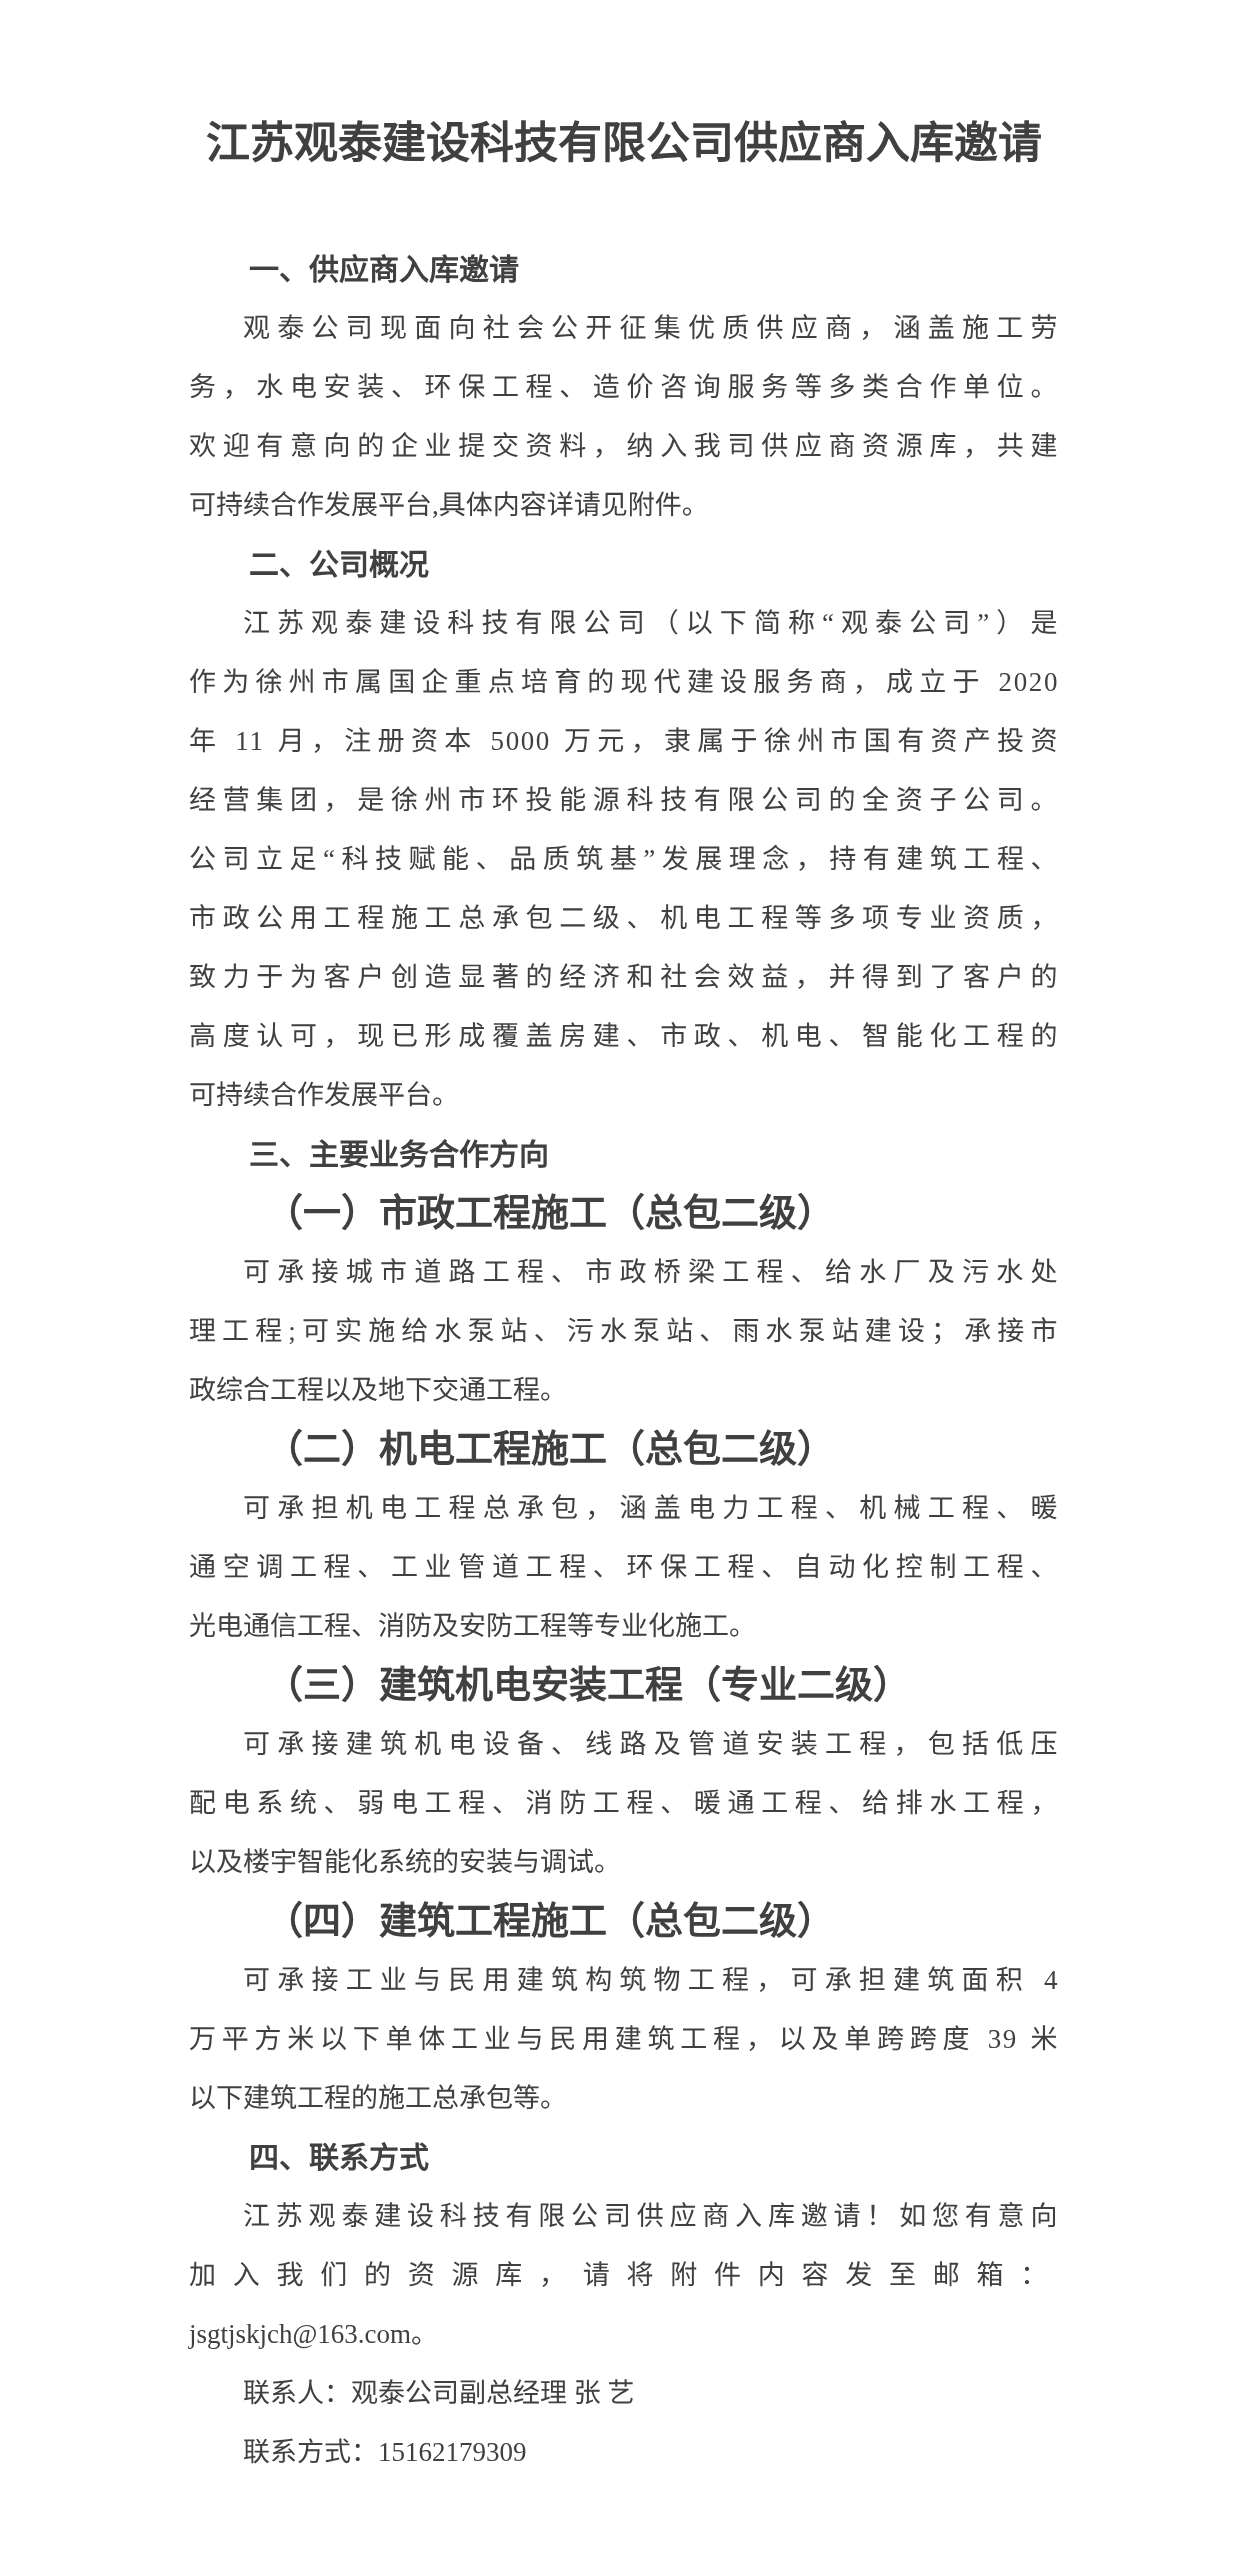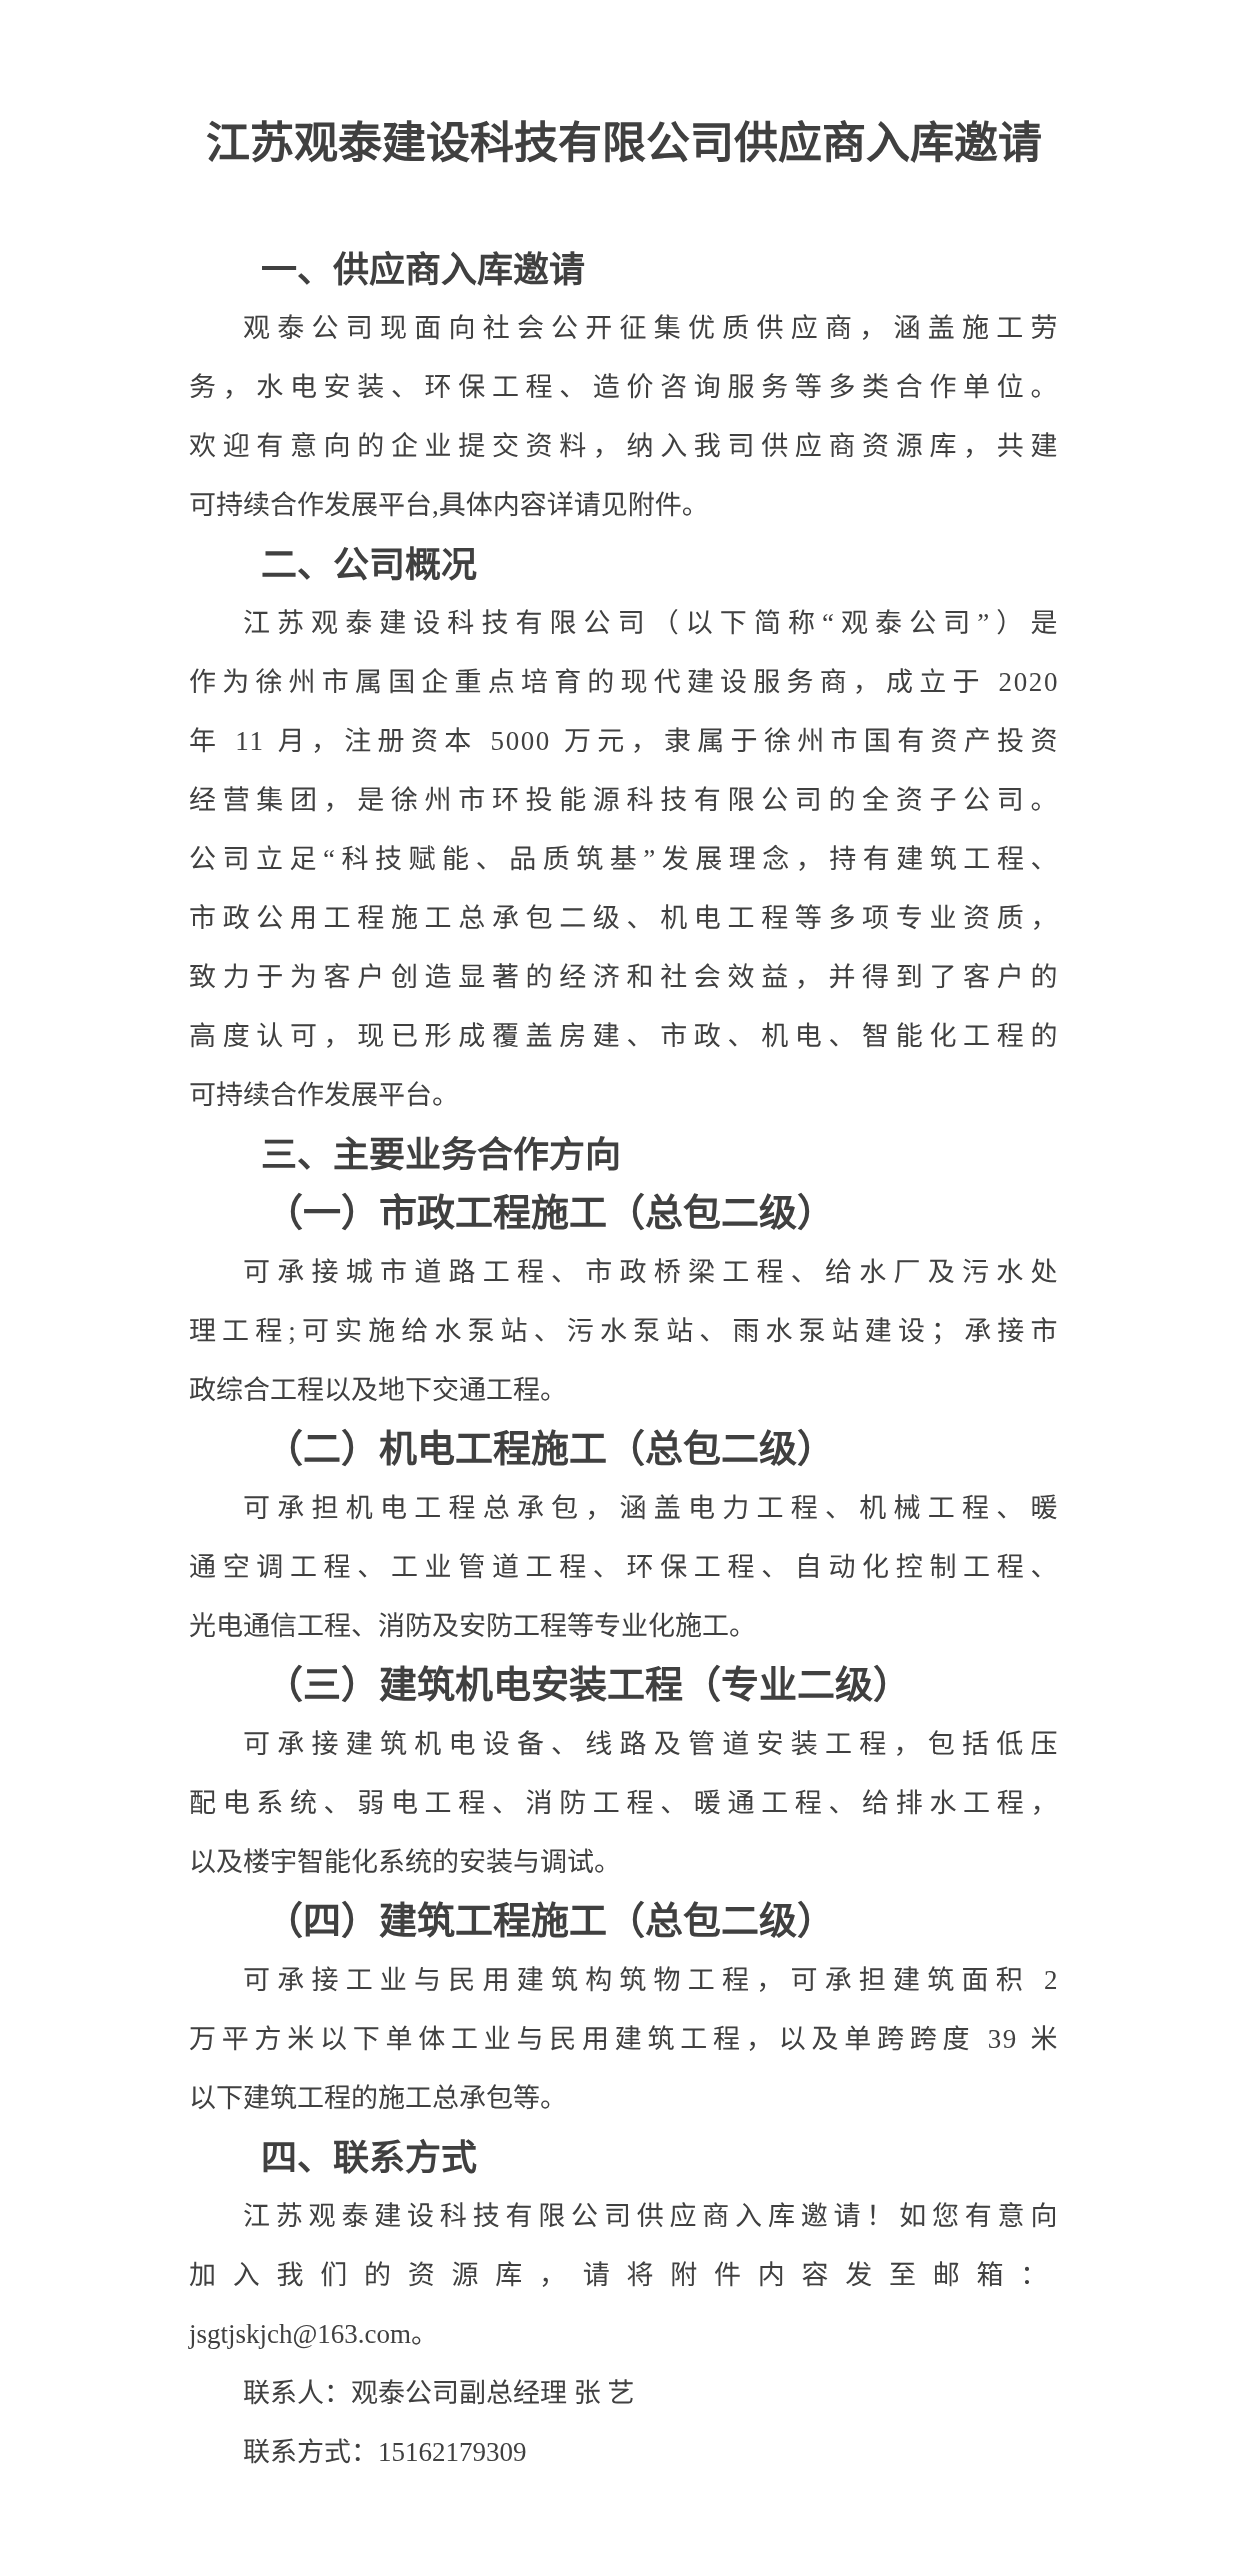--- a/index.html
+++ b/index.html
@@ -39,21 +39,21 @@
     letter-spacing: 0;
   }
   .line.fill   { letter-spacing: 1.6px; }         
   .line.spread { letter-spacing: 11.8px; }        
   .line.end    { text-align-last: left; letter-spacing: 0; }  
   .line.first  { text-indent: 2em; }            
   
   .h1 {
     font-family: "Liberation Sans", "DejaVu Sans", sans-serif;
     font-weight: bold;
-    font-size: 36px;
+    font-size: 30px;
     text-indent: 2em;
     text-align-last: left;
     letter-spacing: 0;
   }
   
   .h2 {
     font-weight: bold;
     font-size: 38px;
     text-indent: 2em;
     text-align-last: left;
@@ -97,21 +97,21 @@
     <div class="line first fill">可承担机电工程总承包，涵盖电力工程、机械工程、暖</div>
     <div class="line fill">通空调工程、工业管道工程、环保工程、自动化控制工程、</div>
     <div class="line end">光电通信工程、消防及安防工程等专业化施工。</div>
 
     <div class="line h2">（三）建筑机电安装工程（专业二级）</div>
     <div class="line first fill">可承接建筑机电设备、线路及管道安装工程，包括低压</div>
     <div class="line fill">配电系统、弱电工程、消防工程、暖通工程、给排水工程，</div>
     <div class="line end">以及楼宇智能化系统的安装与调试。</div>
 
     <div class="line h2">（四）建筑工程施工（总包二级）</div>
-    <div class="line first fill">可承接工业与民用建筑构筑物工程，可承担建筑面积 2</div>
+    <div class="line first fill">可承接工业与民用建筑构筑物工程，可承担建筑面积 4</div>
     <div class="line fill">万平方米以下单体工业与民用建筑工程，以及单跨跨度 39 米</div>
     <div class="line end">以下建筑工程的施工总承包等。</div>
 
     <div class="line h1">四、联系方式</div>
     <div class="line first fill">江苏观泰建设科技有限公司供应商入库邀请！如您有意向</div>
     <div class="line fill spread">加入我们的资源库，请将附件内容发至邮箱：</div>
     <div class="line end">jsgtjskjch@163.com。</div>
     <div class="line first end">联系人：观泰公司副总经理 张 艺</div>
     <div class="line first end">联系方式：15162179309</div>
 

